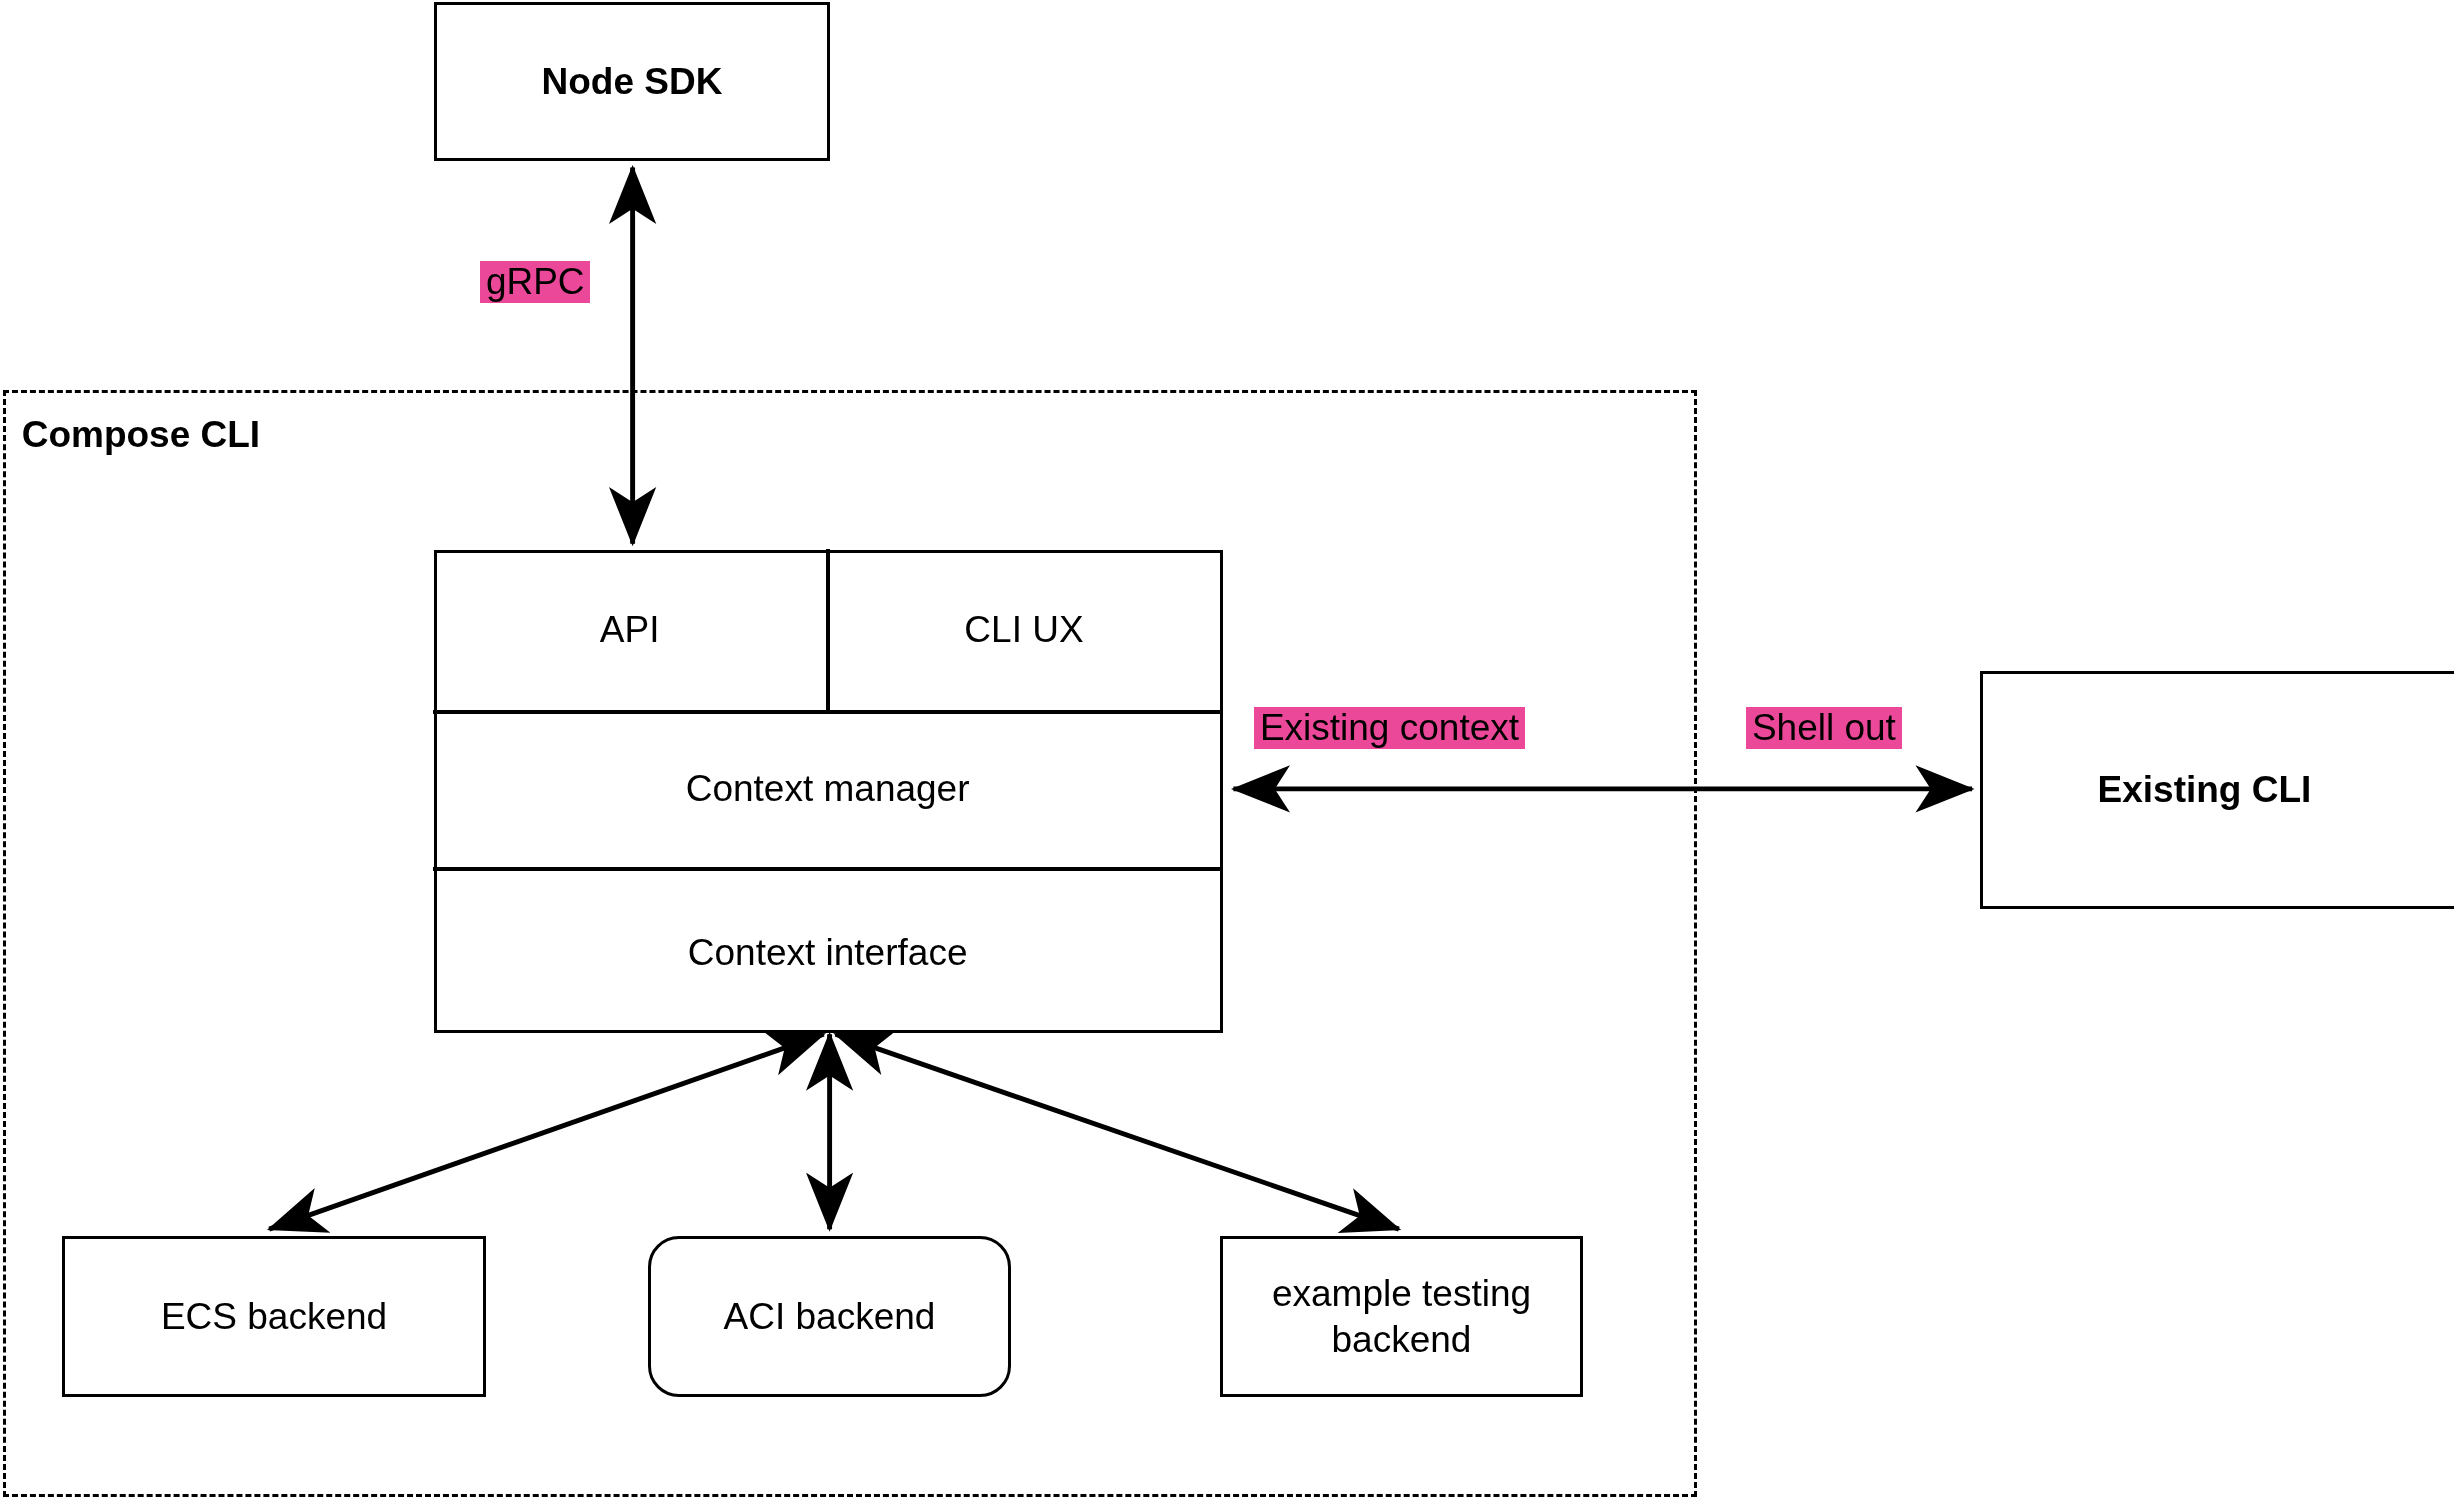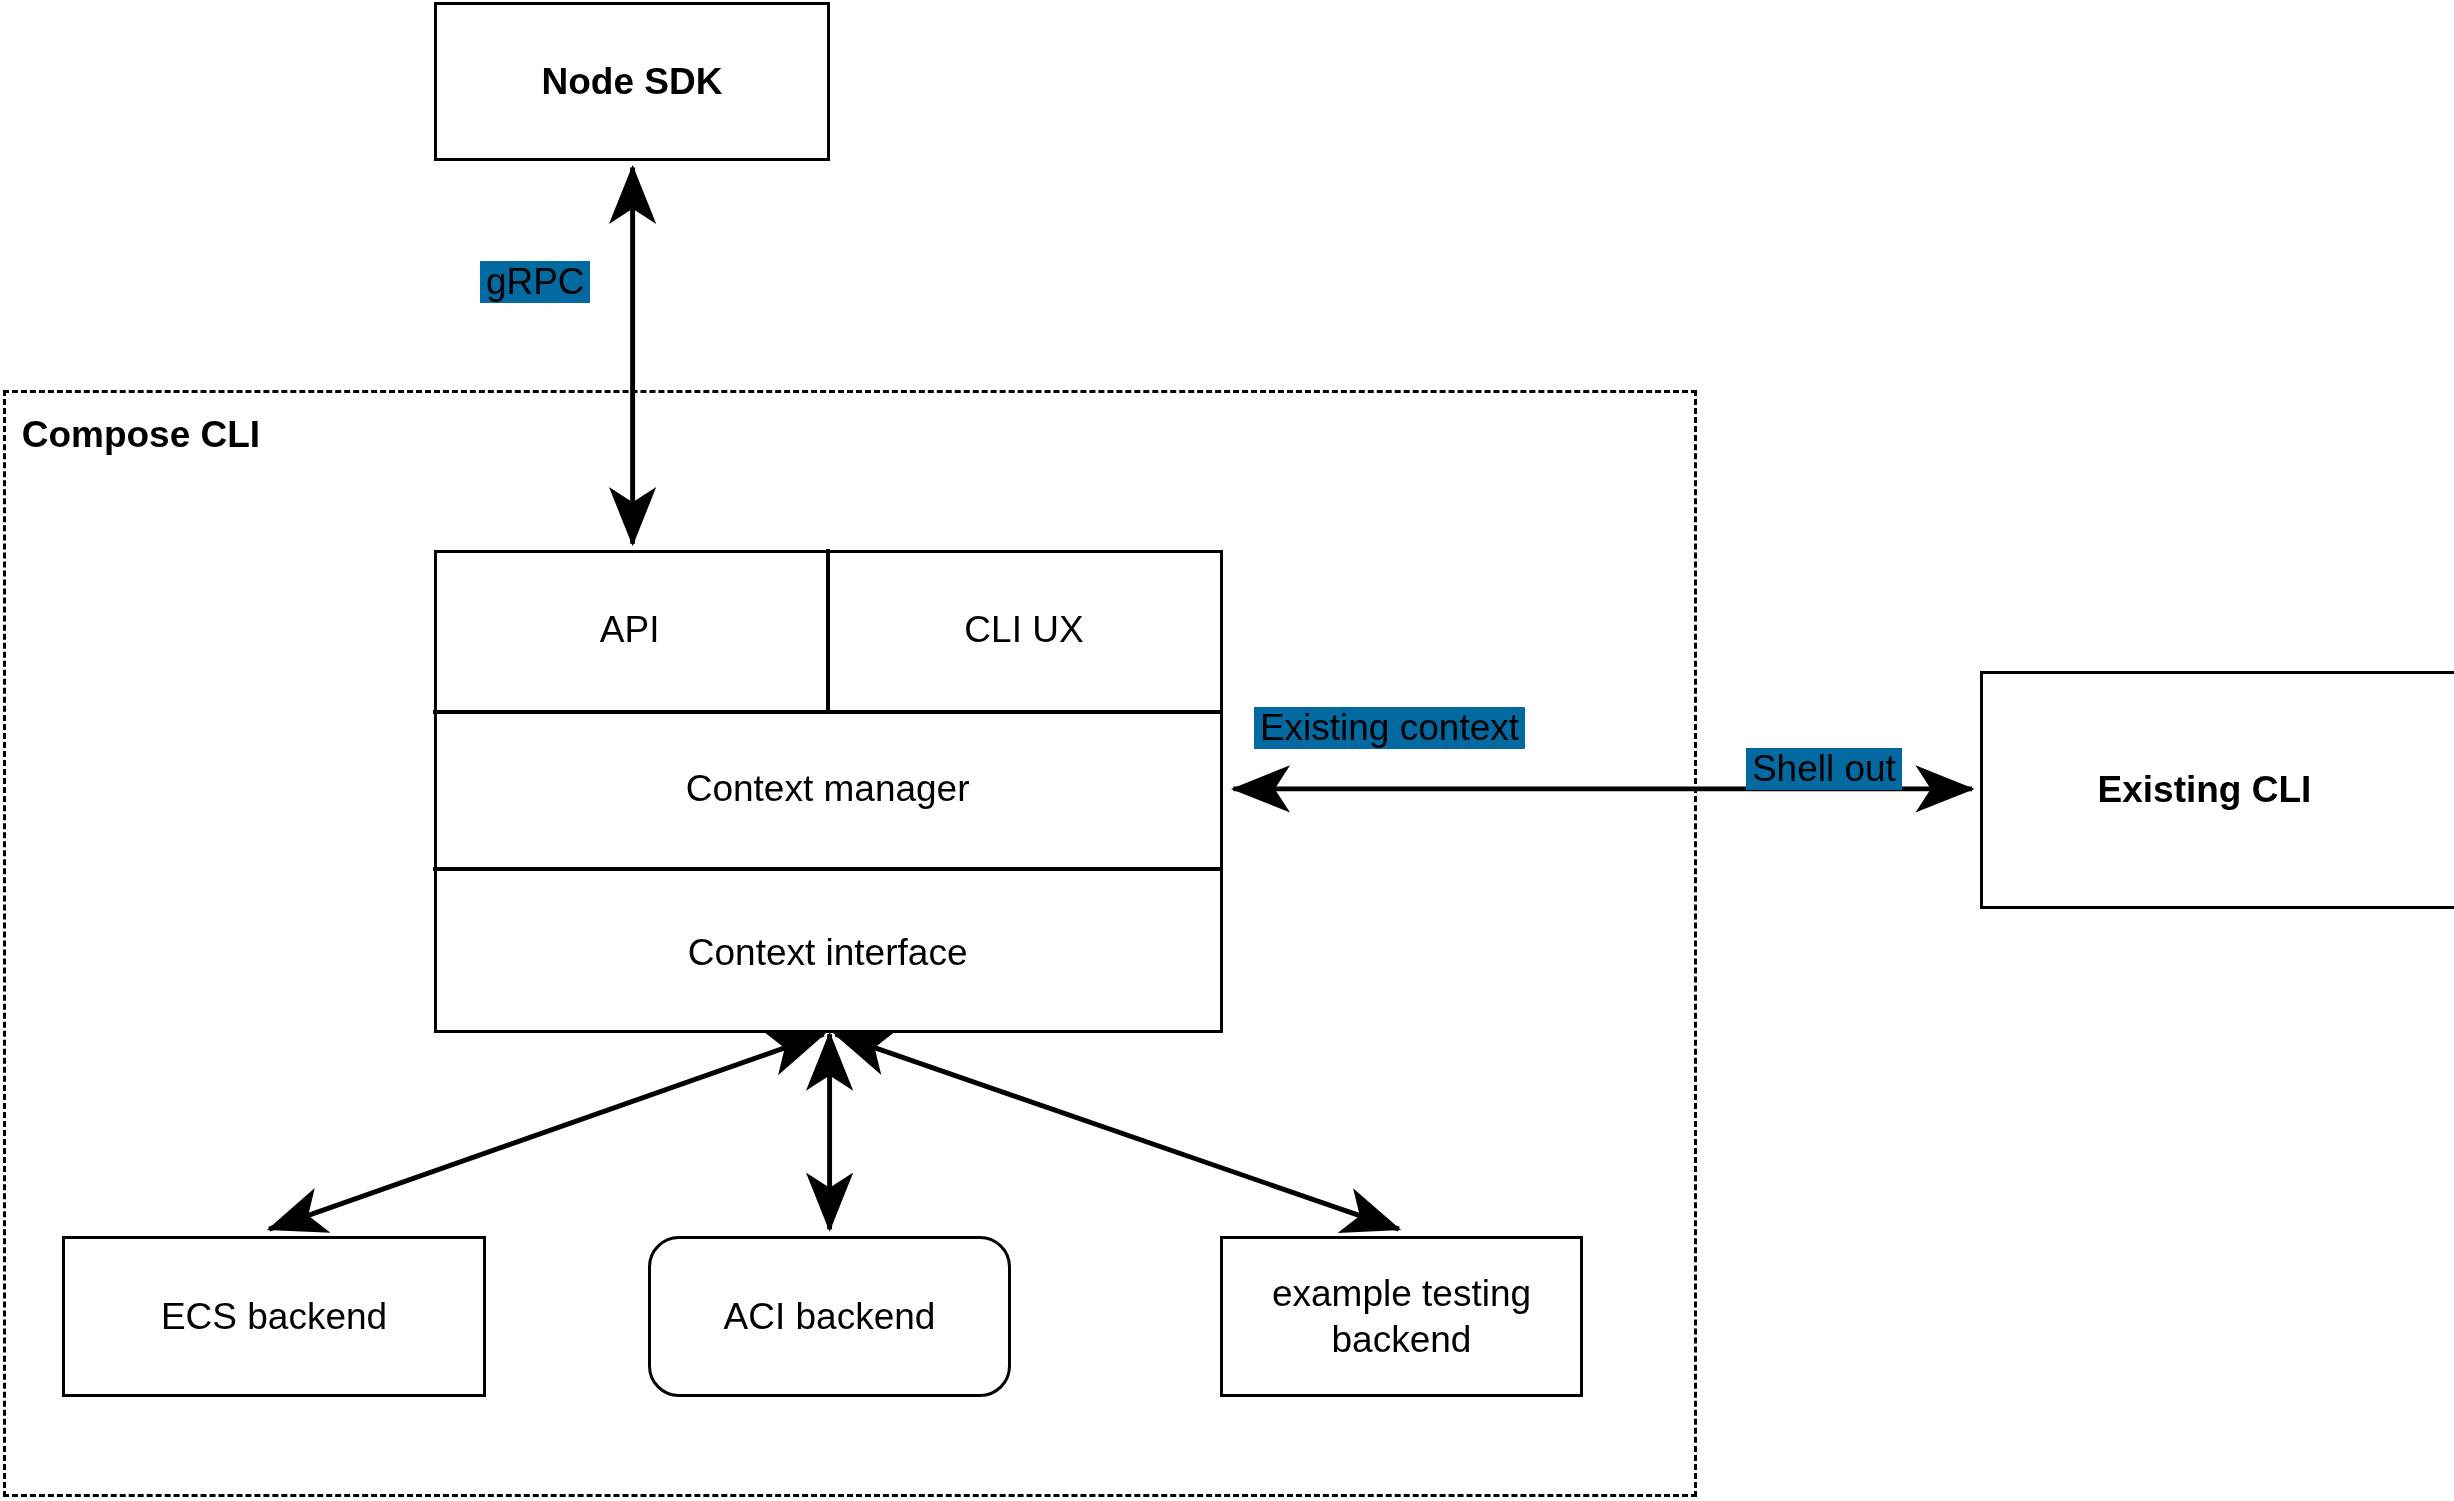--- a/index.html
+++ b/index.html
@@ -75,21 +75,21 @@
     border: 3.9px dashed #000000;
     background: transparent;
   }
   .group-title {
     position: absolute;
     font-weight: bold;
     white-space: nowrap;
   }
   .edge-label {
     position: absolute;
-    background: #0369a1;
+    background: #ec4899;
     white-space: nowrap;
     padding: 0 5.9px;
   }
 </style>
 </head>
 <body>
 
 <div id="canvas">
 
   <svg id="vector-layer" viewBox="0 0 2492 1524">
@@ -138,21 +138,21 @@
     <div class="stack-cell" style="left:-3.9px; top:157px; width:789px; height:158px; font-size:37px;">
       <span class="node-label">Context manager</span>
     </div>
 
     <div class="stack-cell" style="left:-3.9px; top:314px; width:789px; height:172px; font-size:37px;">
       <span class="node-label">Context interface</span>
     </div>
   </div>
 
   <div class="edge-label" style="left:1254px; top:707px; font-size:37px;">Existing context</div>
-  <div class="edge-label" style="left:1746px; top:707px; font-size:37px;margin-top:41px;">Shell out</div>
+  <div class="edge-label" style="left:1746px; top:707px; font-size:37px;">Shell out</div>
 
   <div class="node-box bold-node" style="left:1980px; top:671px; width:512px; height:238px; font-size:37px;">
     <span class="node-label" style="padding-right:73px;">Existing CLI</span>
   </div>
 
   <div class="node-box" style="left:62px; top:1236px; width:424px; height:161px; font-size:37px;">
     <span class="node-label">ECS backend</span>
   </div>
 
   <div class="node-box" style="left:648px; top:1236px; width:363px; height:161px; font-size:37px;border-radius:31px;">

